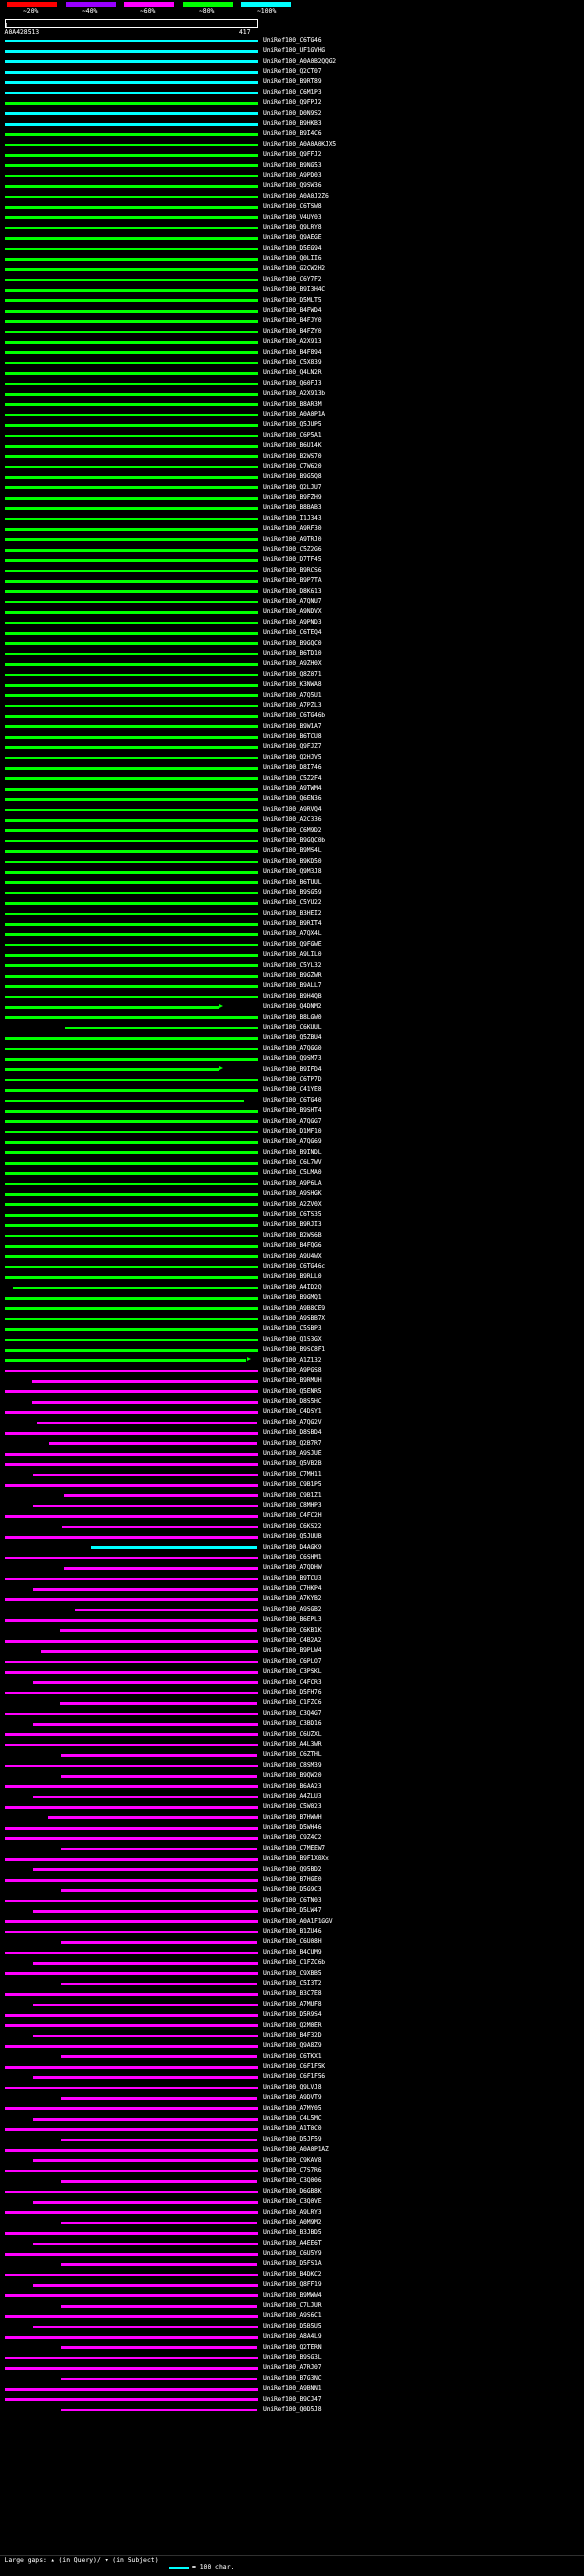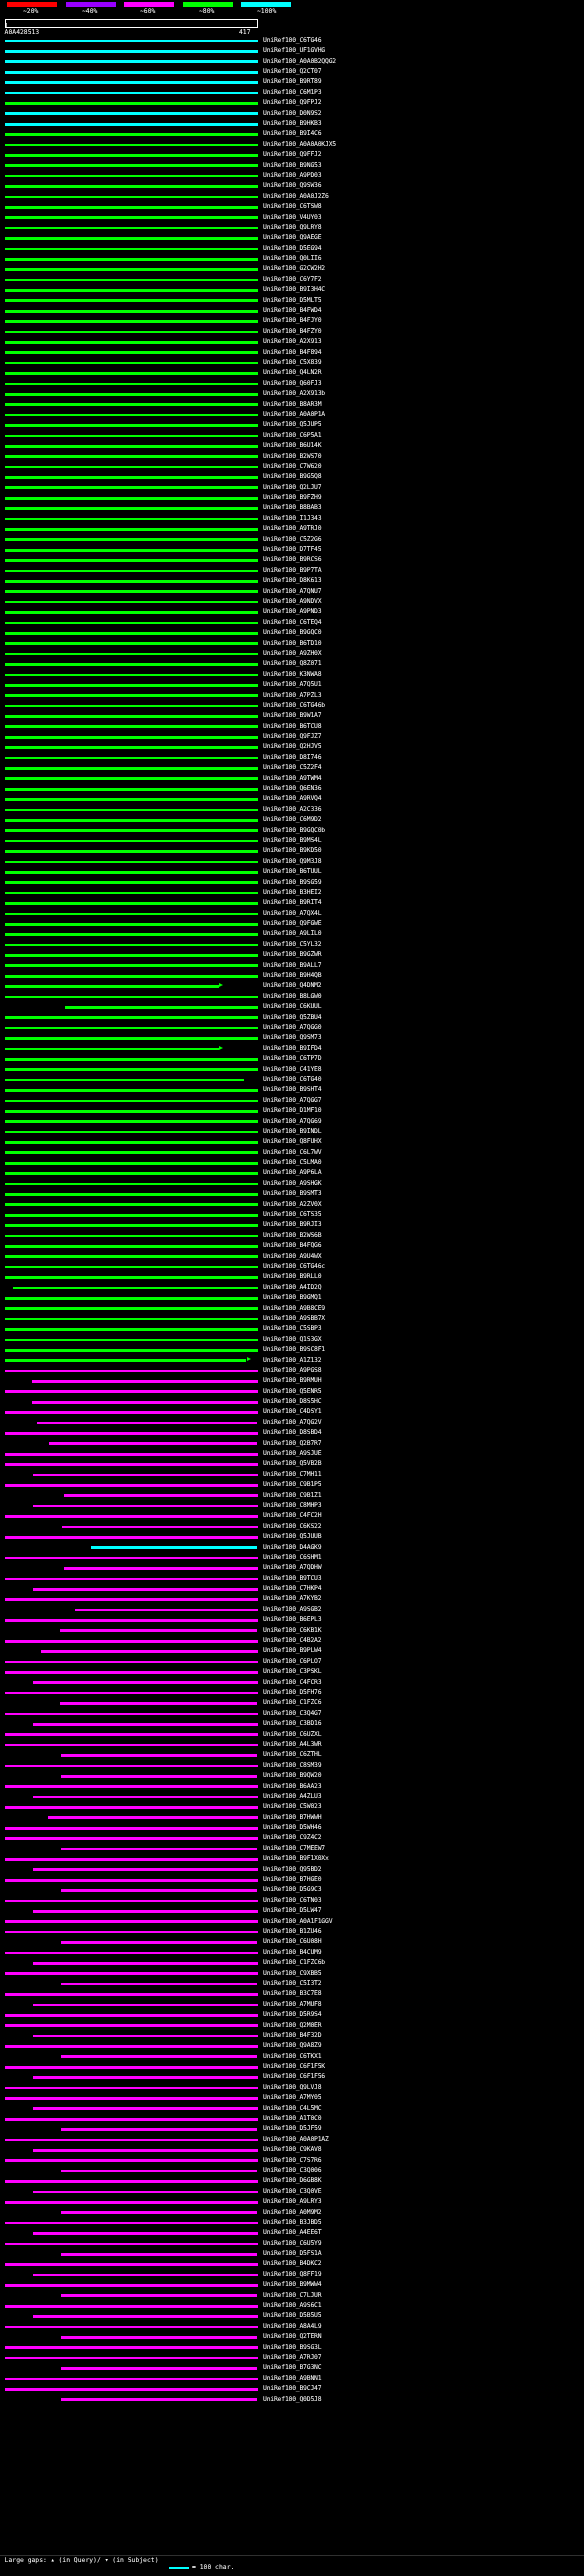--- a/index.html
+++ b/index.html
@@ -350,20 +350,24 @@
       <div class="row">
         <div class="bar" style="left: 4.6px; width: 253px; background: rgb(0, 255, 0);"></div>
         <div class="lbl">UniRef100_B8BAB3</div>
       </div>
       <div class="row">
         <div class="bar" style="left: 4.6px; width: 253px; background: rgb(0, 255, 0);"></div>
         <div class="lbl">UniRef100_I1J343</div>
       </div>
       <div class="row">
         <div class="bar" style="left: 4.6px; width: 253px; background: rgb(0, 255, 0);"></div>
+        <div class="lbl">UniRef100_A9RF30</div>
+      </div>
+      <div class="row">
+        <div class="bar" style="left: 4.6px; width: 253px; background: rgb(0, 255, 0);"></div>
         <div class="lbl">UniRef100_A9TRJ0</div>
       </div>
       <div class="row">
         <div class="bar" style="left: 4.6px; width: 253px; background: rgb(0, 255, 0);"></div>
         <div class="lbl">UniRef100_C5Z2G6</div>
       </div>
       <div class="row">
         <div class="bar" style="left: 4.6px; width: 253px; background: rgb(0, 255, 0);"></div>
         <div class="lbl">UniRef100_D7TF45</div>
       </div>
@@ -487,20 +491,24 @@
         <div class="bar" style="left: 4.6px; width: 253px; background: rgb(0, 255, 0);"></div>
         <div class="lbl">UniRef100_Q9M3J8</div>
       </div>
       <div class="row">
         <div class="bar" style="left: 4.6px; width: 253px; background: rgb(0, 255, 0);"></div>
         <div class="lbl">UniRef100_B6TUUL</div>
       </div>
       <div class="row">
         <div class="bar" style="left: 4.6px; width: 253px; background: rgb(0, 255, 0);"></div>
         <div class="lbl">UniRef100_B9SG59</div>
+      </div>
+      <div class="row">
+        <div class="bar" style="left: 4.6px; width: 253px; background: rgb(0, 255, 0);"></div>
+        <div class="lbl">UniRef100_C5YU22</div>
       </div>
       <div class="row">
         <div class="bar" style="left: 4.6px; width: 253px; background: rgb(0, 255, 0);"></div>
         <div class="lbl">UniRef100_B3HEI2</div>
       </div>
       <div class="row">
         <div class="bar" style="left: 4.6px; width: 253px; background: rgb(0, 255, 0);"></div>
         <div class="lbl">UniRef100_B9RIT4</div>
       </div>
       <div class="row">
@@ -588,41 +596,33 @@
       <div class="row">
         <div class="bar" style="left: 4.6px; width: 253px; background: rgb(0, 255, 0);"></div>
         <div class="lbl">UniRef100_A7QG69</div>
       </div>
       <div class="row">
         <div class="bar" style="left: 4.6px; width: 253px; background: rgb(0, 255, 0);"></div>
         <div class="lbl">UniRef100_B9INDL</div>
       </div>
       <div class="row">
         <div class="bar" style="left: 4.6px; width: 253px; background: rgb(0, 255, 0);"></div>
-        <div class="lbl">UniRef100_Q8FUHX</div>
-      </div>
-      <div class="row">
-        <div class="bar" style="left: 4.6px; width: 253px; background: rgb(0, 255, 0);"></div>
         <div class="lbl">UniRef100_C6L7WV</div>
       </div>
       <div class="row">
         <div class="bar" style="left: 4.6px; width: 253px; background: rgb(0, 255, 0);"></div>
         <div class="lbl">UniRef100_C5LMA0</div>
       </div>
       <div class="row">
         <div class="bar" style="left: 4.6px; width: 253px; background: rgb(0, 255, 0);"></div>
         <div class="lbl">UniRef100_A9P6LA</div>
       </div>
       <div class="row">
         <div class="bar" style="left: 4.6px; width: 253px; background: rgb(0, 255, 0);"></div>
         <div class="lbl">UniRef100_A9SHGK</div>
-      </div>
-      <div class="row">
-        <div class="bar" style="left: 4.6px; width: 253px; background: rgb(0, 255, 0);"></div>
-        <div class="lbl">UniRef100_B9SMT3</div>
       </div>
       <div class="row">
         <div class="bar" style="left: 4.6px; width: 253px; background: rgb(0, 255, 0);"></div>
         <div class="lbl">UniRef100_A2ZV0X</div>
       </div>
       <div class="row">
         <div class="bar" style="left: 4.6px; width: 253px; background: rgb(0, 255, 0);"></div>
         <div class="lbl">UniRef100_C6TS35</div>
       </div>
       <div class="row">
@@ -954,20 +954,24 @@
         <div class="bar" style="left: 4.6px; width: 253px; background: rgb(255, 0, 255);"></div>
         <div class="lbl">UniRef100_C6F1F5K</div>
       </div>
       <div class="row">
         <div class="bar" style="left: 33px; width: 225px; background: rgb(255, 0, 255);"></div>
         <div class="lbl">UniRef100_C6F1F56</div>
       </div>
       <div class="row">
         <div class="bar" style="left: 4.6px; width: 253px; background: rgb(255, 0, 255);"></div>
         <div class="lbl">UniRef100_Q9LVJ8</div>
+      </div>
+      <div class="row">
+        <div class="bar" style="left: 61px; width: 196px; background: rgb(255, 0, 255);"></div>
+        <div class="lbl">UniRef100_A9DVT9</div>
       </div>
       <div class="row">
         <div class="bar" style="left: 4.6px; width: 253px; background: rgb(255, 0, 255);"></div>
         <div class="lbl">UniRef100_A7MY05</div>
       </div>
       <div class="row">
         <div class="bar" style="left: 33px; width: 225px; background: rgb(255, 0, 255);"></div>
         <div class="lbl">UniRef100_C4L5MC</div>
       </div>
       <div class="row">

